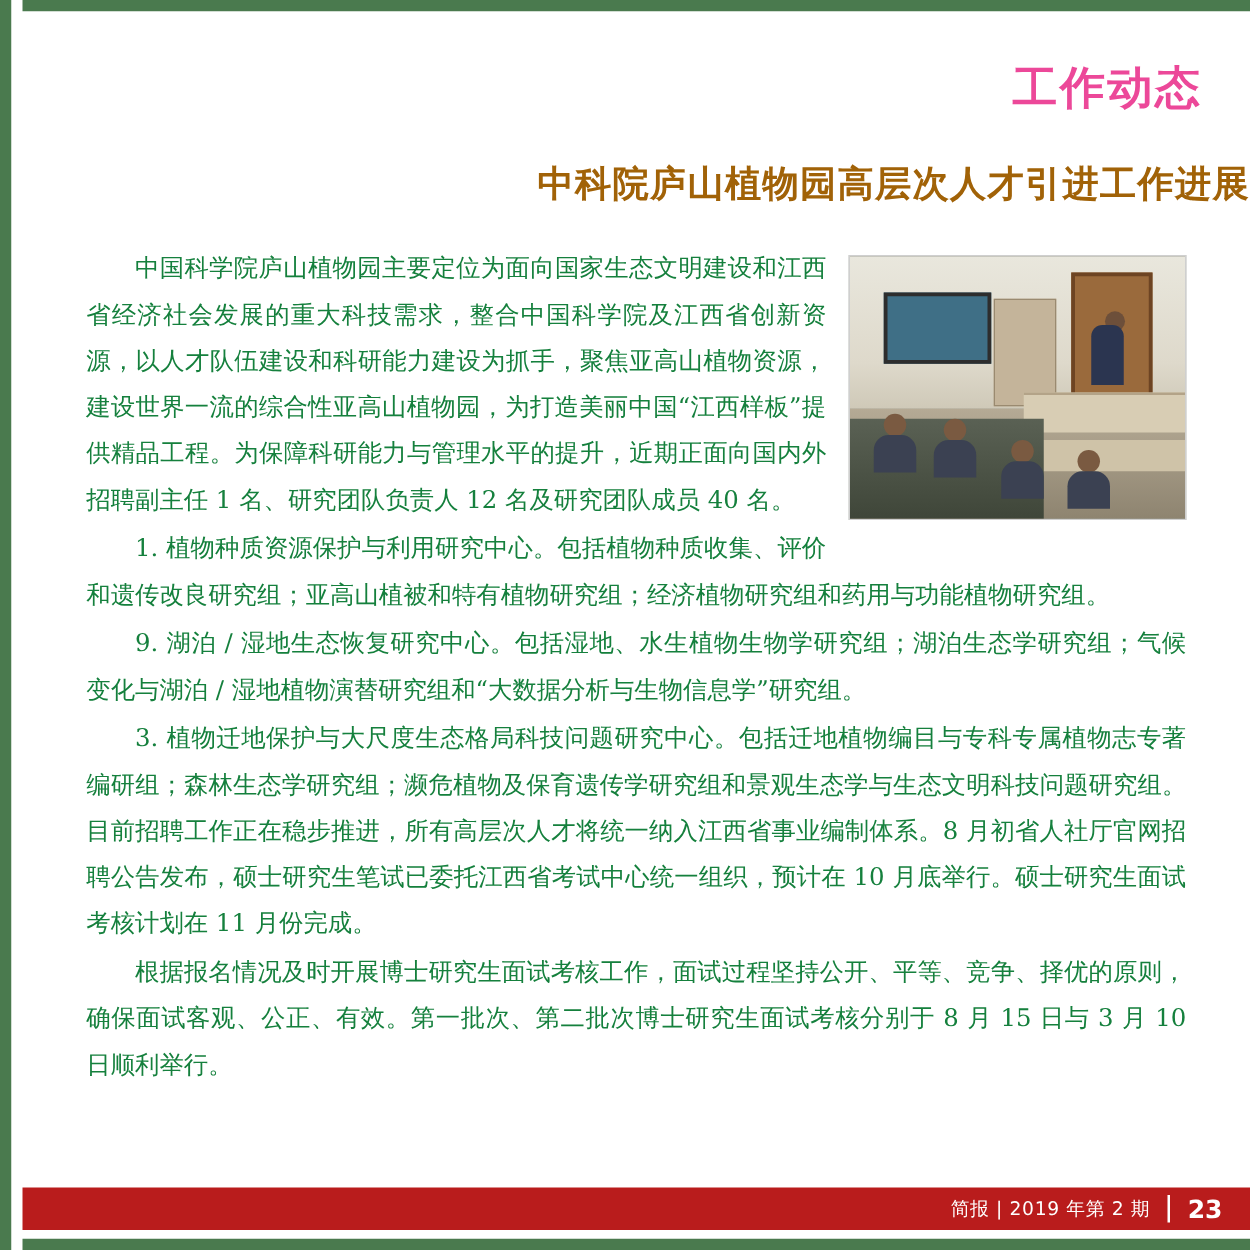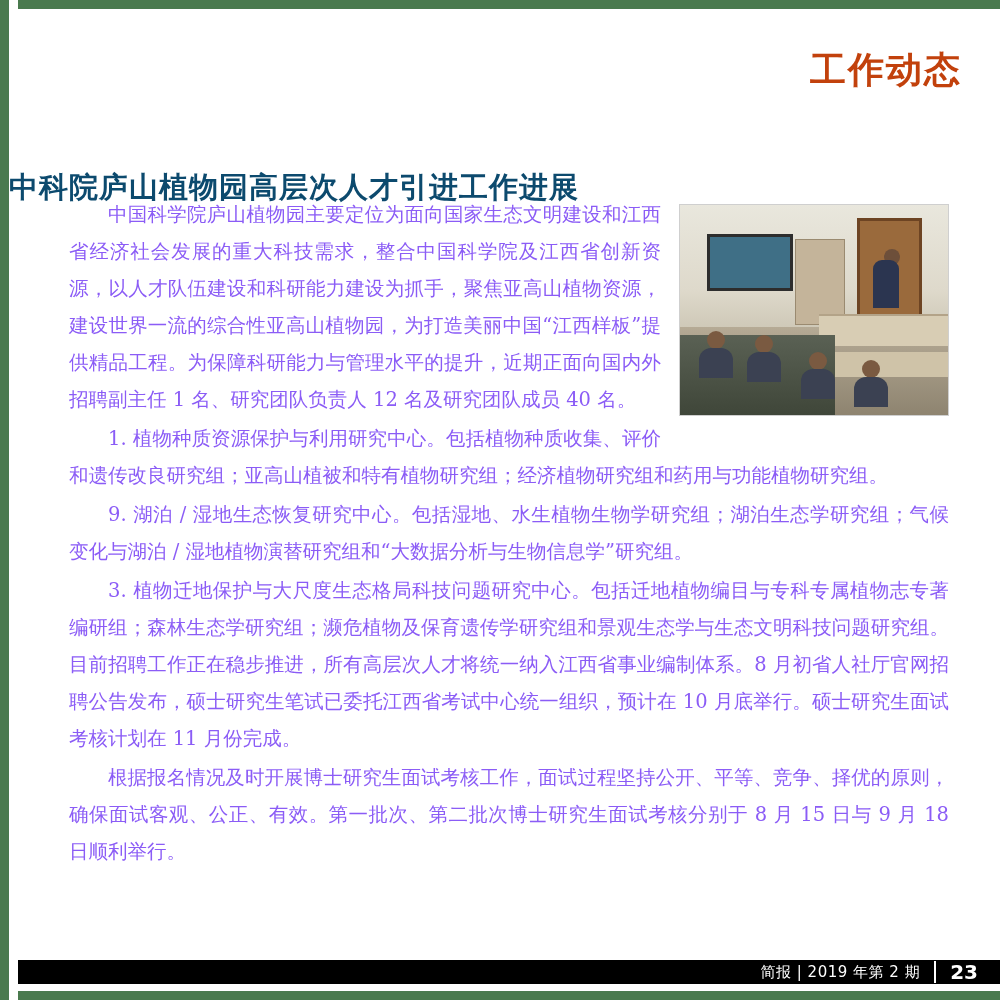--- a/index.html
+++ b/index.html
@@ -29,34 +29,33 @@
     background: #4a7a4e;
   }
   .section-header {
     position: absolute;
     top: 46px;
     right: 38px;
     font-family: "DejaVu Sans", sans-serif;
     font-weight: bold;
     font-size: 36px;
     letter-spacing: 2px;
-    color: #c2410c;
+    color: #ec4899;
   }
   .article-title {
     position: absolute;
     top: 128px;
     left: 0;
     right: 0;
-    text-align: left;
+    text-align: right;
     font-family: "DejaVu Sans", sans-serif;
     font-weight: bold;
     font-size: 29px;
-    color: #0c4a6e;
+    color: #a16207;
     letter-spacing: 1px;
-    margin-top: 40px;
   }
   .content {
     position: absolute;
     top: 196px;
     left: 60px;
     width: 880px;
   }
   .photo {
     float: right;
     width: 268px;
@@ -99,32 +98,32 @@
   .ph-p1 { position:absolute; left:72%; top:26%; width:26px; height:48px; background:#2b3550; border-radius:9px 9px 0 0;}
   .ph-p1h { position:absolute; left:76%; top:21%; width:16px; height:16px; background:#6d4f3a; border-radius:50%;}
   .ph-a { position:absolute; width:34px; height:30px; background:#3b4152; border-radius:12px 12px 0 0;}
   .ph-ah { position:absolute; width:18px; height:18px; background:#7a5a41; border-radius:50%;}
   .ph-chairs { position:absolute; left:0; top:62%; width:58%; height:38%;
     background: linear-gradient(180deg, #5a6154 0%, #3f4639 100%); }
   p {
     margin: 0 0 2px 0;
     font-size: 19.5px;
     line-height: 37px;
-    color: #8b5cf6;
+    color: #15803d;
     text-align: justify;
     text-indent: 2em;
     font-family: "DejaVu Serif", serif;
   }
   .footer-bar {
     position: absolute;
     left: 9px;
     right: 0;
     bottom: 16px;
-    height: 24px;
-    background: #000000;
+    height: 34px;
+    background: #b91c1c;
     display: flex;
     align-items: center;
     justify-content: flex-end;
   }
   .footer-text {
     color: #ffffff;
     font-family: "DejaVu Sans", sans-serif;
     font-size: 15px;
     letter-spacing: 0.5px;
     margin-right: 14px;
@@ -183,21 +182,21 @@
       <div class="ph-ah" style="left:48%; top:70%;"></div>
       <div class="ph-a" style="left:45%; top:78%;"></div>
       <div class="ph-ah" style="left:68%; top:74%;"></div>
       <div class="ph-a" style="left:65%; top:82%;"></div>
     </div>
 
     <p>中国科学院庐山植物园主要定位为面向国家生态文明建设和江西省经济社会发展的重大科技需求，整合中国科学院及江西省创新资源，以人才队伍建设和科研能力建设为抓手，聚焦亚高山植物资源，建设世界一流的综合性亚高山植物园，为打造美丽中国“江西样板”提供精品工程。为保障科研能力与管理水平的提升，近期正面向国内外招聘副主任 1 名、研究团队负责人 12 名及研究团队成员 40 名。</p>
     <p>1. 植物种质资源保护与利用研究中心。包括植物种质收集、评价和遗传改良研究组；亚高山植被和特有植物研究组；经济植物研究组和药用与功能植物研究组。</p>
     <p>9. 湖泊 / 湿地生态恢复研究中心。包括湿地、水生植物生物学研究组；湖泊生态学研究组；气候变化与湖泊 / 湿地植物演替研究组和“大数据分析与生物信息学”研究组。</p>
     <p>3. 植物迁地保护与大尺度生态格局科技问题研究中心。包括迁地植物编目与专科专属植物志专著编研组；森林生态学研究组；濒危植物及保育遗传学研究组和景观生态学与生态文明科技问题研究组。目前招聘工作正在稳步推进，所有高层次人才将统一纳入江西省事业编制体系。8 月初省人社厅官网招聘公告发布，硕士研究生笔试已委托江西省考试中心统一组织，预计在 10 月底举行。硕士研究生面试考核计划在 11 月份完成。</p>
-    <p>根据报名情况及时开展博士研究生面试考核工作，面试过程坚持公开、平等、竞争、择优的原则，确保面试客观、公正、有效。第一批次、第二批次博士研究生面试考核分别于 8 月 15 日与 9 月 18 日顺利举行。</p>
+    <p>根据报名情况及时开展博士研究生面试考核工作，面试过程坚持公开、平等、竞争、择优的原则，确保面试客观、公正、有效。第一批次、第二批次博士研究生面试考核分别于 8 月 15 日与 3 月 10 日顺利举行。</p>
   </div>
 
   <div class="footer-bar">
     <span class="footer-text">简报 | 2019 年第 2 期</span>
     <span class="footer-divider"></span>
     <span class="page-number">23</span>
   </div>
 
   <div class="bottom-rule"></div>
 </div>

